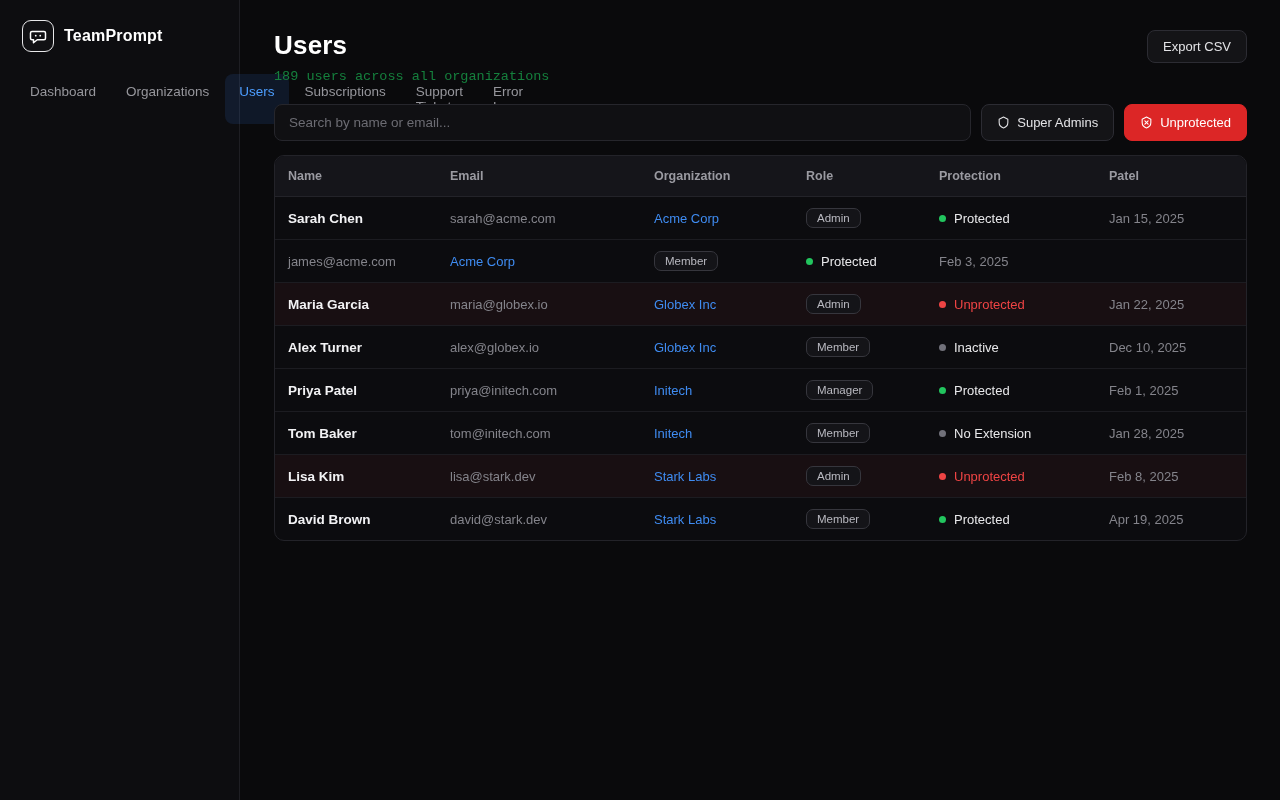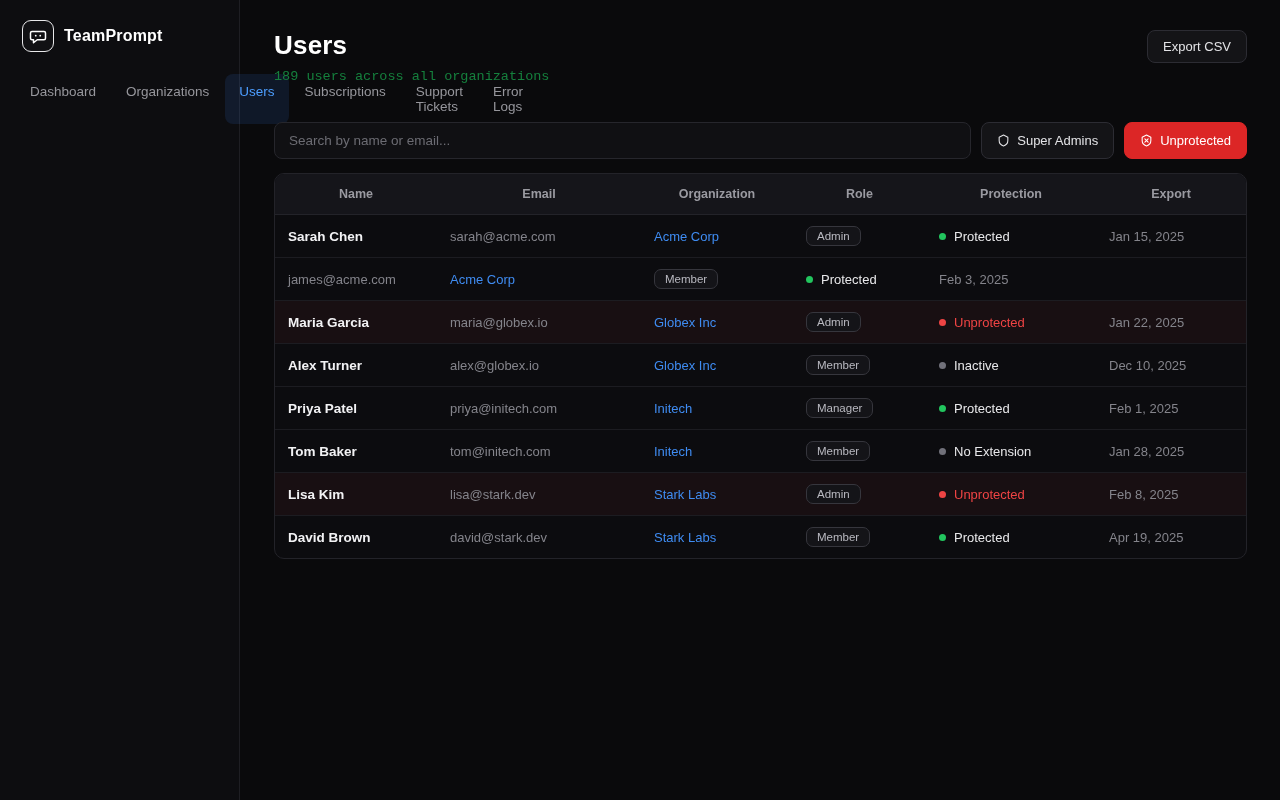--- a/index.html
+++ b/index.html
@@ -96,21 +96,21 @@
     background: #dc2626;
     border-color: #dc2626;
     color: #ffffff;
     font-weight: 500;
   }
 
   
   .filter-row {
     display: flex;
     gap: 10px;
-    margin-top: 38px;
+    margin-top: 20px;
   }
   .search-box {
     flex: 1;
     background: #101013;
     border: 1px solid #26262c;
     border-radius: 8px;
     color: #e5e5e7;
     font-size: 13.5px;
     font-family: inherit;
     padding: 10px 14px;
@@ -133,21 +133,20 @@
   }
   .t-head {
     background: #15151a;
     border-bottom: 1px solid #232329;
   }
   .t-head .t-cell {
     font-size: 12.5px;
     font-weight: 600;
     color: #9a9aa1;
     padding: 13px 13px;
-    text-align: center;
   }
   .t-row {
     border-bottom: 1px solid #1c1c21;
     cursor: pointer;
   }
   .t-row:last-child { border-bottom: none; }
   .t-row.tint-unprotected { background: rgba(239,68,68,0.055); }
   .t-cell {
     padding: 11px 13px;
     font-size: 13px;
@@ -240,21 +239,21 @@
     </button>
   </div>
 
   <div class="table-card">
     <div class="t-grid t-head" id="table-head">
         <div class="t-cell">Name</div>
         <div class="t-cell">Email</div>
         <div class="t-cell">Organization</div>
         <div class="t-cell">Role</div>
         <div class="t-cell">Protection</div>
-        <div class="t-cell">Export</div>
+        <div class="t-cell">Patel</div>
       </div>
     <div id="table-body">
   <div class="t-grid t-row">
     <div class="t-cell cell-name">Sarah Chen</div>
     <div class="t-cell cell-email">sarah@acme.com</div>
     <div class="t-cell"><a href="#" class="org-link">Acme Corp</a></div>
     <div class="t-cell"><span class="role-badge">Admin</span></div>
     <div class="t-cell"><span class="prot">
               <span class="dot" style="background: rgb(34, 197, 94);"></span>
               <span class="prot-text">Protected</span>

